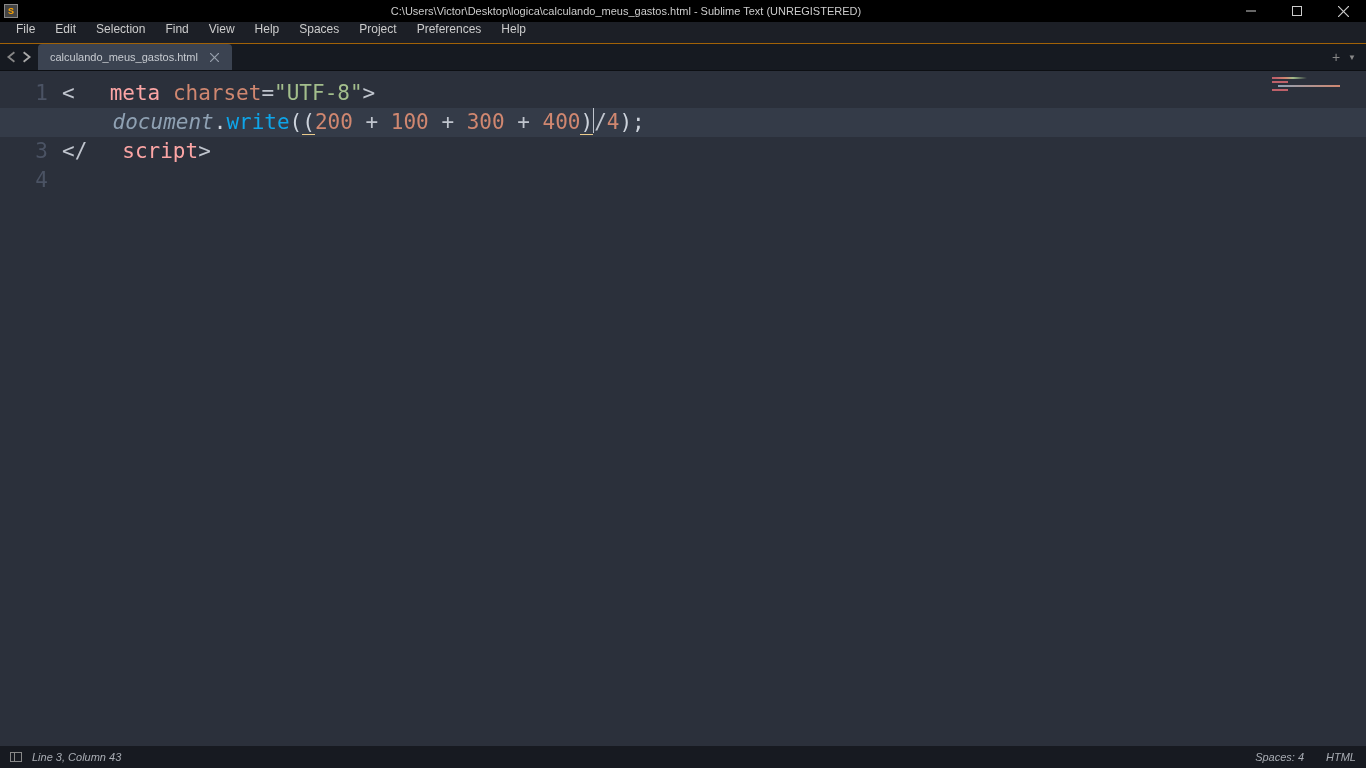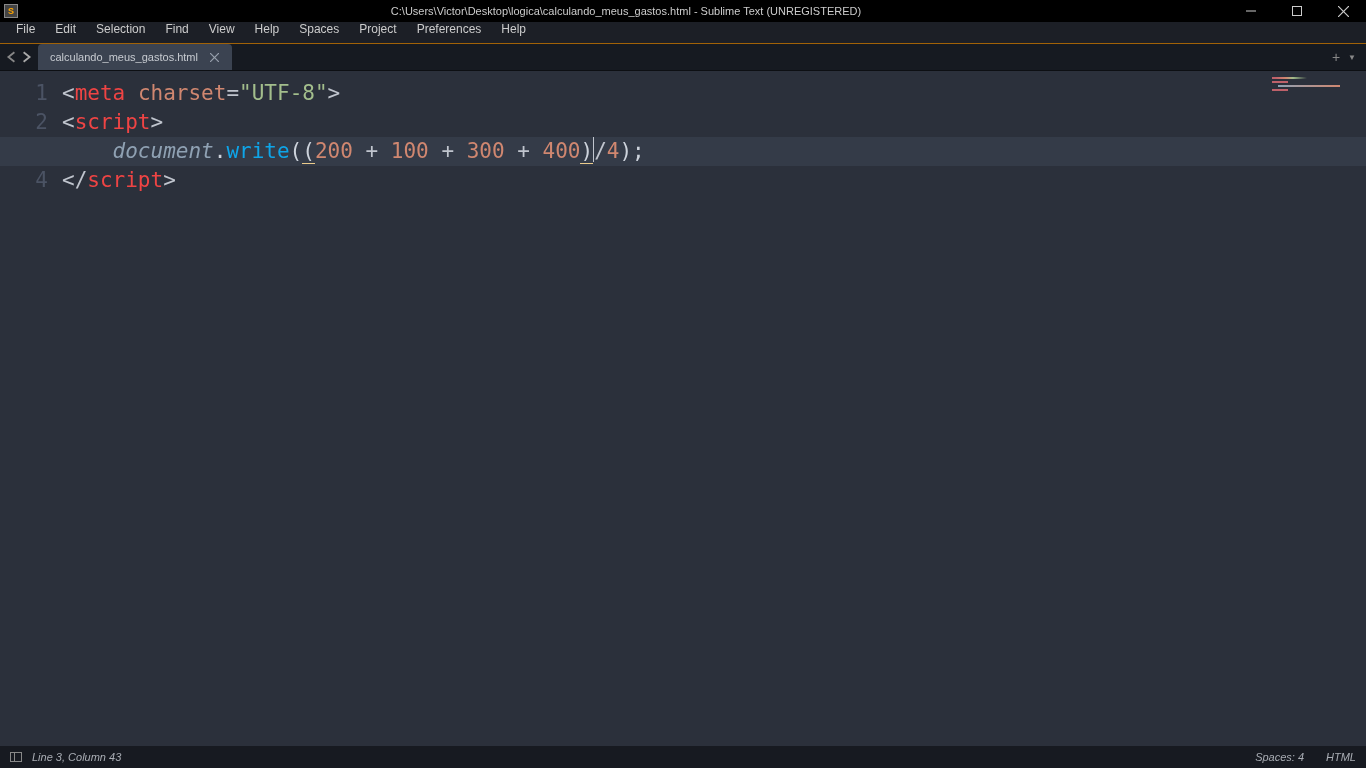--- a/index.html
+++ b/index.html
@@ -102,21 +102,21 @@
 .code .line { white-space: pre; color: #c0c5ce; height: 29px; }
 .code .line.highlight {
   background: #343b48;
   margin-left: -62px; padding-left: 62px;
 }
 .minimap {
   width: 100px; position: absolute; right: 0; top: 0; bottom: 0;
 }
 .minimap-line { height: 2px; margin-bottom: 2px; }
 .tag-angle { color: #c0c5ce; }
-.tagname { color: #ef4444; }
+.tagname { color: #fca5a5; margin-left: 35px; }
 .attr { color: #d08770; }
 .op { color: #c0c5ce; }
 .string { color: #a3be8c; }
 .var-i { color: #8fa1b3; font-style: italic; }
 .method { color: #0ea5e9; }
 .num { color: #d08770; }
 .numop { color: #c0c5ce; }
 .white { color: #cdd3dc; }
 .paren-u { border-bottom: 1px solid #ebcb8b; }
 .cursor {
@@ -210,21 +210,20 @@
 
 <div class="editor-wrap">
   <div class="gutter">
     <div class="ln">1</div>
     <div class="ln">2</div>
     <div class="ln">3</div>
     <div class="ln">4</div>
   </div>
   <div class="code">
     <div class="line"><span class="tag-angle">&lt;</span><span class="tagname">meta</span> <span class="attr">charset</span><span class="op">=</span><span class="string">"UTF-8"</span><span class="tag-angle">&gt;</span></div>
-    <div class="line"><span class="tag-angle">&lt;</span><span class="tagname">script</span><span class="tag-angle">&gt;</span></div>
     <div class="line highlight">    <span class="var-i">document</span><span class="white">.</span><span class="method">write</span><span class="white">(</span><span class="white paren-u">(</span><span class="num">200</span><span class="numop"> + </span><span class="num">100</span><span class="numop"> + </span><span class="num">300</span><span class="numop"> + </span><span class="num">400</span><span class="white paren-u">)</span><span class="cursor"></span><span class="numop">/</span><span class="num">4</span><span class="white">)</span><span class="white">;</span></div>
     <div class="line"><span class="tag-angle">&lt;/</span><span class="tagname">script</span><span class="tag-angle">&gt;</span></div>
   </div>
   <div class="minimap">
     <div style="padding:6px 6px 0 6px">
       <div class="minimap-line" style="background:linear-gradient(to right,#bf616a 10%,#d08770 40%,#a3be8c 60%,transparent); width:40%"></div>
       <div class="minimap-line" style="background:#bf616a; width:18%"></div>
       <div class="minimap-line" style="background:linear-gradient(to right,#8fa1b3,#d08770); width:70%; margin-left:6px"></div>
       <div class="minimap-line" style="background:#bf616a; width:18%"></div>
     </div>

